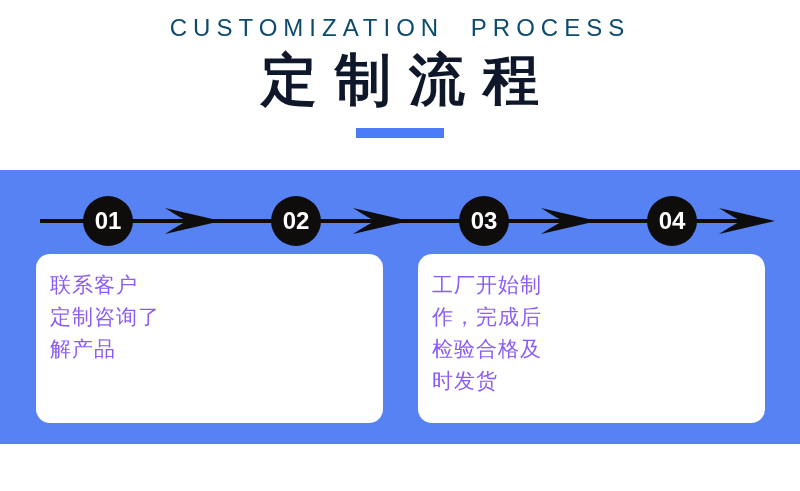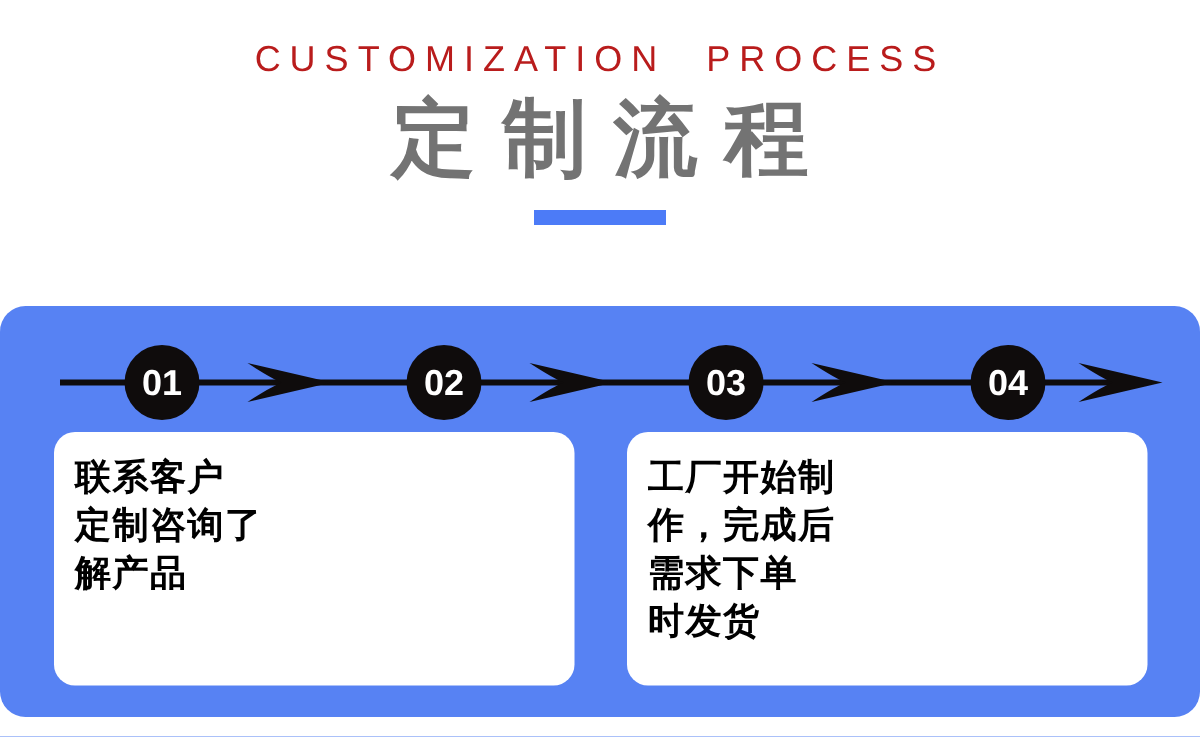--- a/index.html
+++ b/index.html
@@ -5,69 +5,67 @@
   * { box-sizing: border-box; }
   html, body { margin: 0; padding: 0; }
   body {
     width: 800px; height: 491px;
     background: #ffffff;
     font-family: "Liberation Sans", "DejaVu Sans", sans-serif;
     overflow: hidden;
   }
   .header { text-align: center; }
   .subtitle {
-    padding-top: 26px;
+    padding-top: 14px;
     font-size: 24px;
     line-height: 28px;
     letter-spacing: 6px;
     word-spacing: 14px;
-    color: #b91c1c;
+    color: #0c4a6e;
     font-weight: 500;
   }
   .title {
     margin: 7px 0 0 0;
     font-size: 56px;
     line-height: 62px;
     font-weight: bold;
     letter-spacing: 18px;
     text-indent: 18px;
-    color: #737373;
+    color: #0f172a;
   }
   .divider {
     width: 88px; height: 10px;
     background: #4c7bf7;
     margin: 17px auto 0 auto;
   }
   .band {
-    margin-top: 54px;
+    margin-top: 32px;
     height: 274px;
     background: #5782f3;
-    border-radius: 17px;
   }
   .timeline { display: block; }
   .cards {
     display: flex;
     gap: 35px;
     padding: 0 35px 0 36px;
   }
   .card {
     flex: 1;
     height: 169px;
     background: #ffffff;
     border-radius: 14px;
     padding: 15px 14px;
   }
   .card p {
     margin: 0;
-    font-size: 24px;
+    font-size: 21px;
     line-height: 32px;
     letter-spacing: 1px;
-    color: #000000;
+    color: #8b5cf6;
     white-space: pre-line;
-    font-weight: bold;
   }
 </style>
 </head>
 <body>
 
 <div class="page">
 
   <div class="header">
     <div class="subtitle">CUSTOMIZATION PROCESS</div>
     <h1 class="title">定制流程</h1>
@@ -97,20 +95,20 @@
 
     <div class="cards">
       <div class="card">
         <p>联系客户
 定制咨询了
 解产品</p>
       </div>
       <div class="card">
         <p>工厂开始制
 作，完成后
-需求下单
+检验合格及
 时发货</p>
       </div>
     </div>
 
   </div>
 
 </div>
 
 </body></html>

